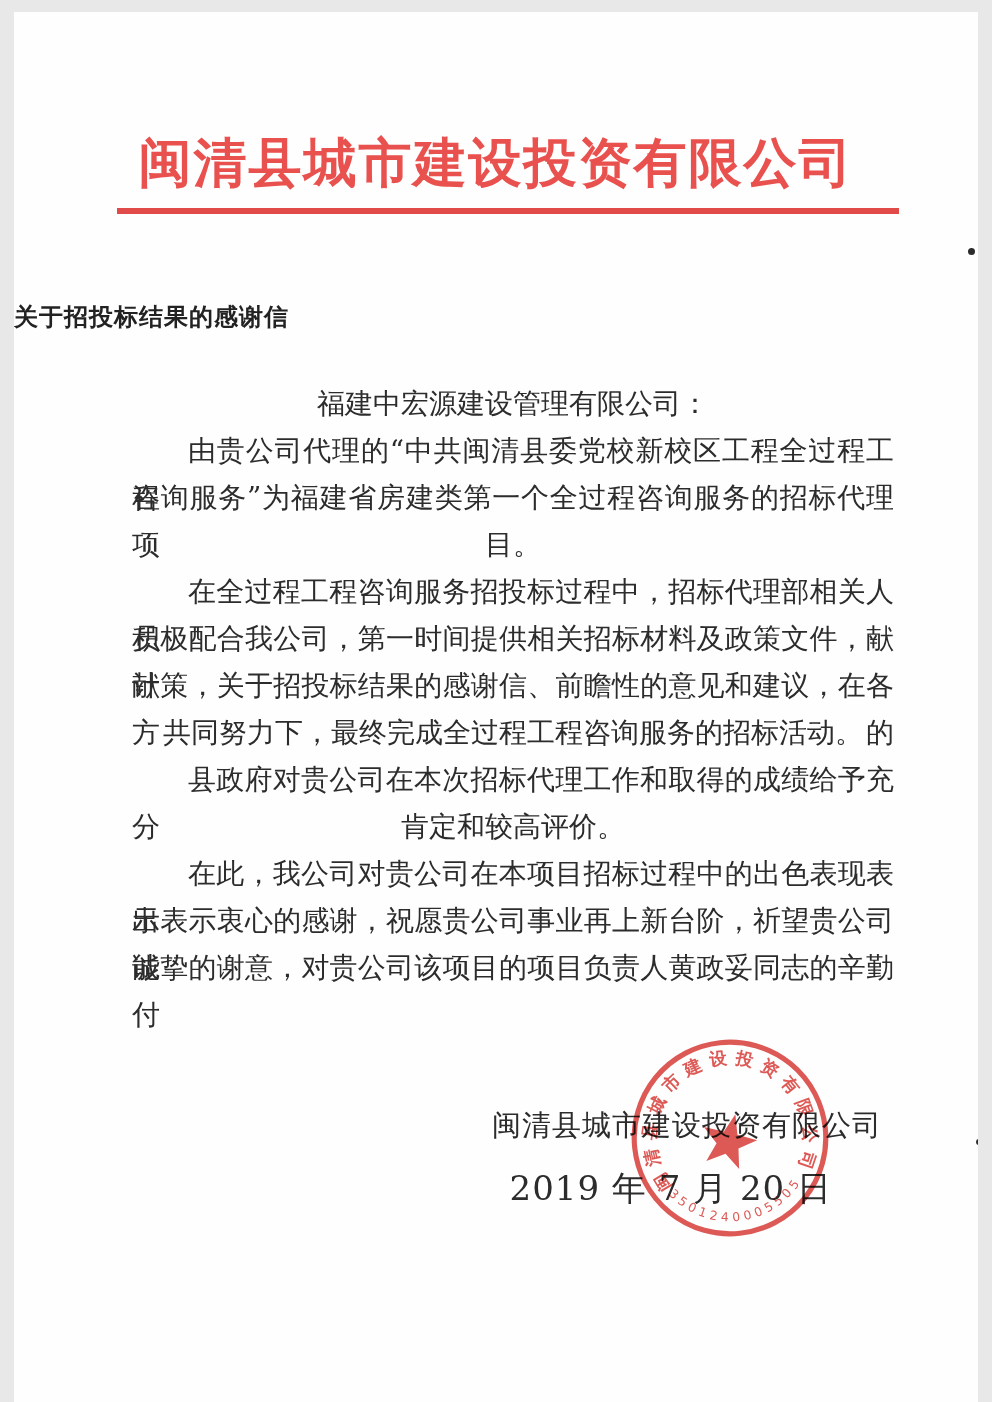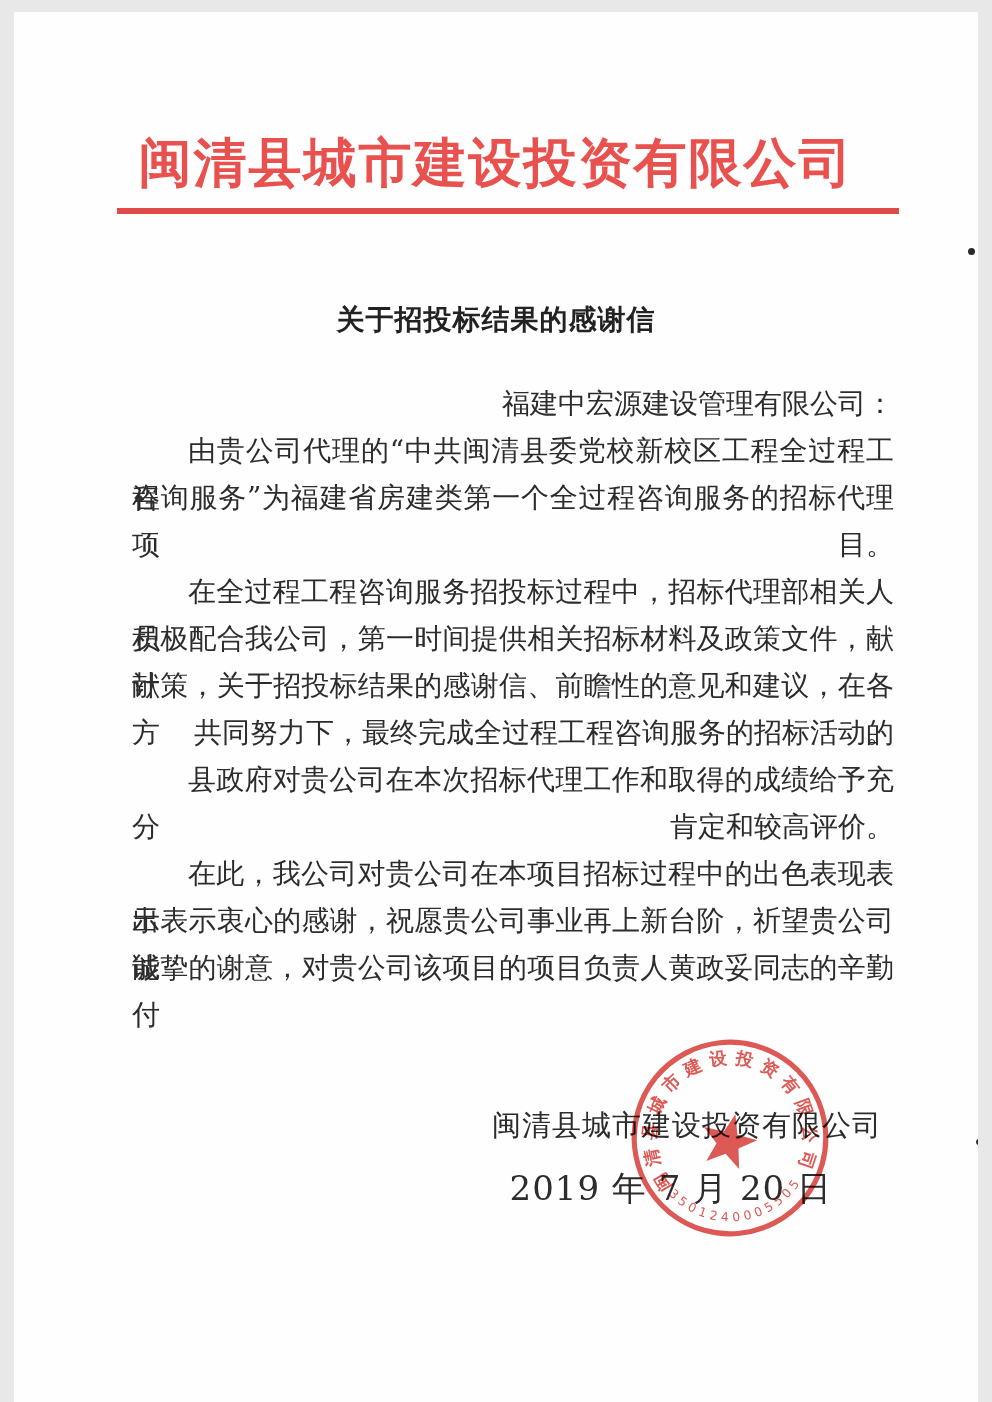--- a/index.html
+++ b/index.html
@@ -24,36 +24,36 @@
   }
   .letterhead-rule{
     position:absolute;top:196px;left:103px;
     width:782px;height:6px;
     background:#e04b4a;
   }
   
   .doc-title{
     position:absolute;top:289px;left:0;right:0;
     margin:0;
-    text-align:center;
-    font-size:28px;font-weight:bold;
+    text-align:left;
+    font-size:24px;font-weight:bold;
     letter-spacing:1px;
     color:#222;
     font-family:"DejaVu Sans","Liberation Sans",sans-serif;
   }
   
   .letter-body{
     position:absolute;top:368px;left:118px;
     width:762px;
     font-size:28px;
     color:#2c2c2c;
   }
   .line{
     height:47px;line-height:47px;
-    text-align:right;
+    text-align:center;
     white-space:nowrap;
   }
   .line.fill{
     white-space:normal;
     text-align:justify;
     text-align-last:justify;
   }
   .line.indent{ text-indent:2em; }
   
   .signature-company{

